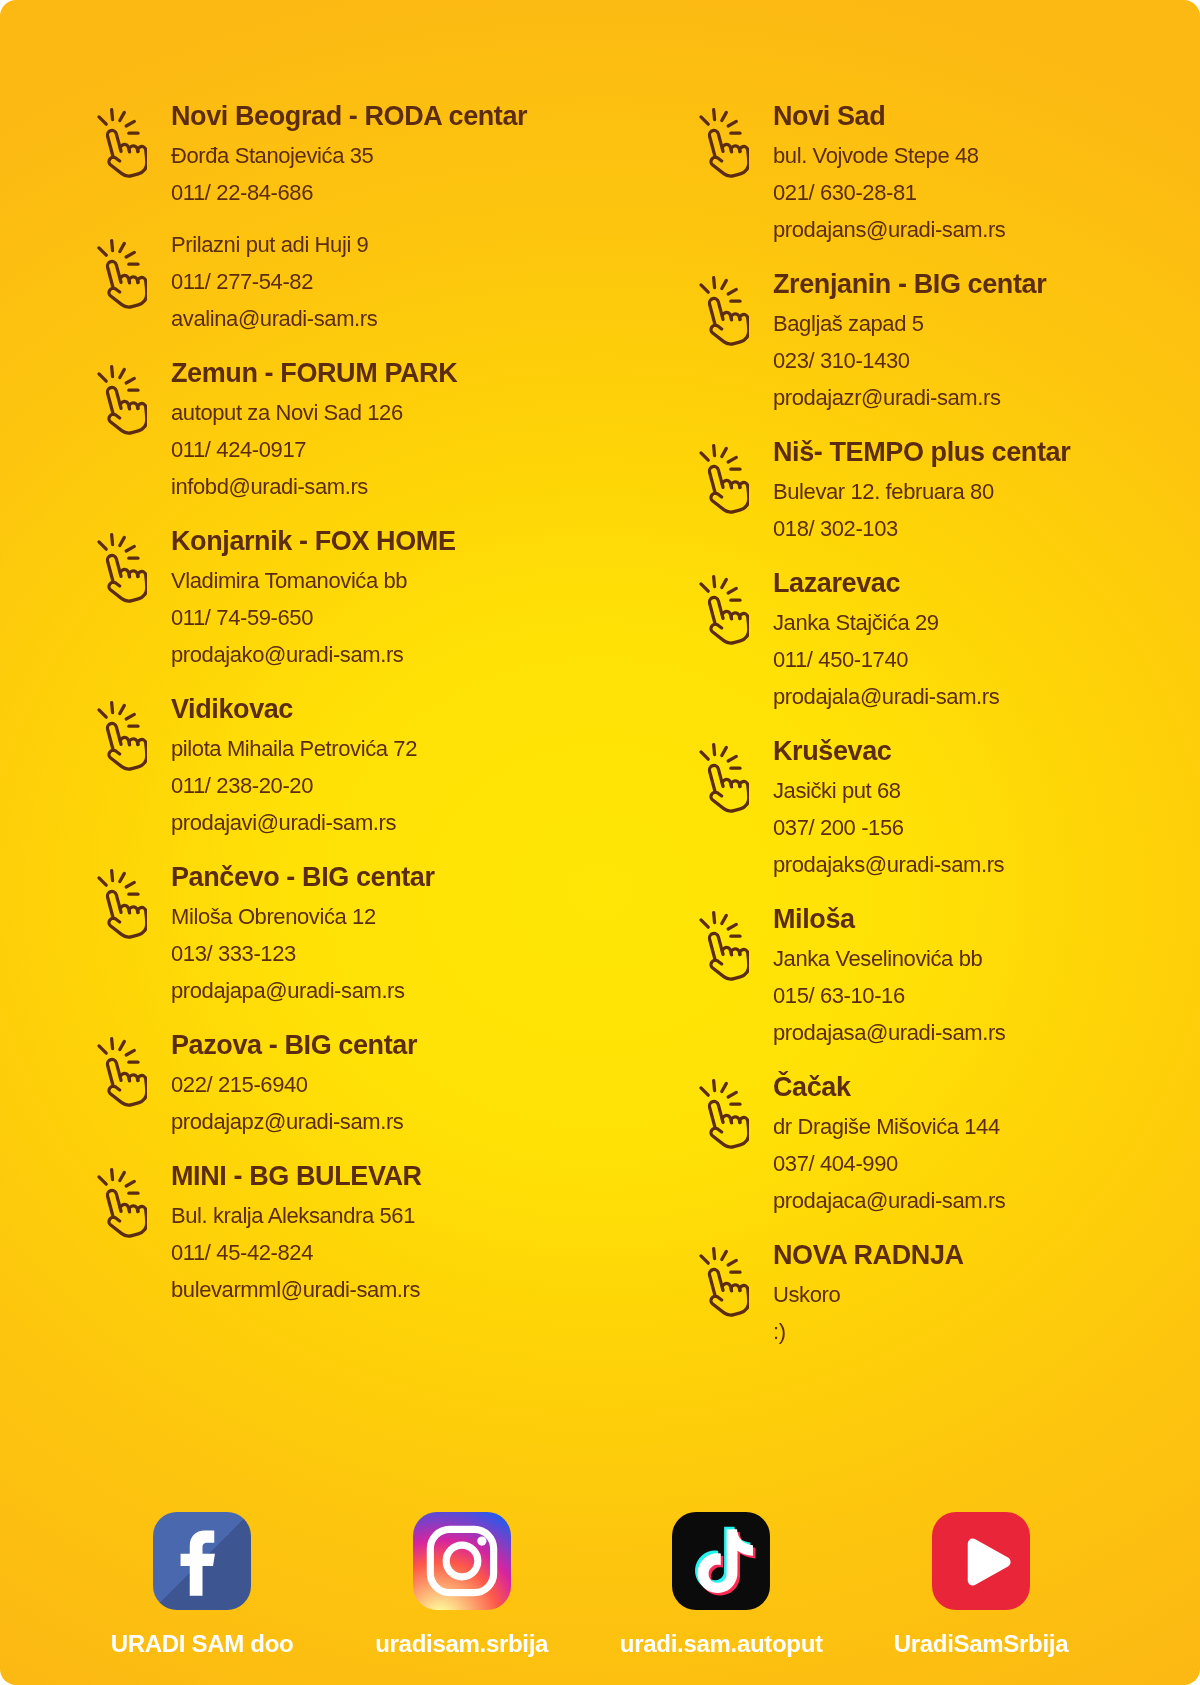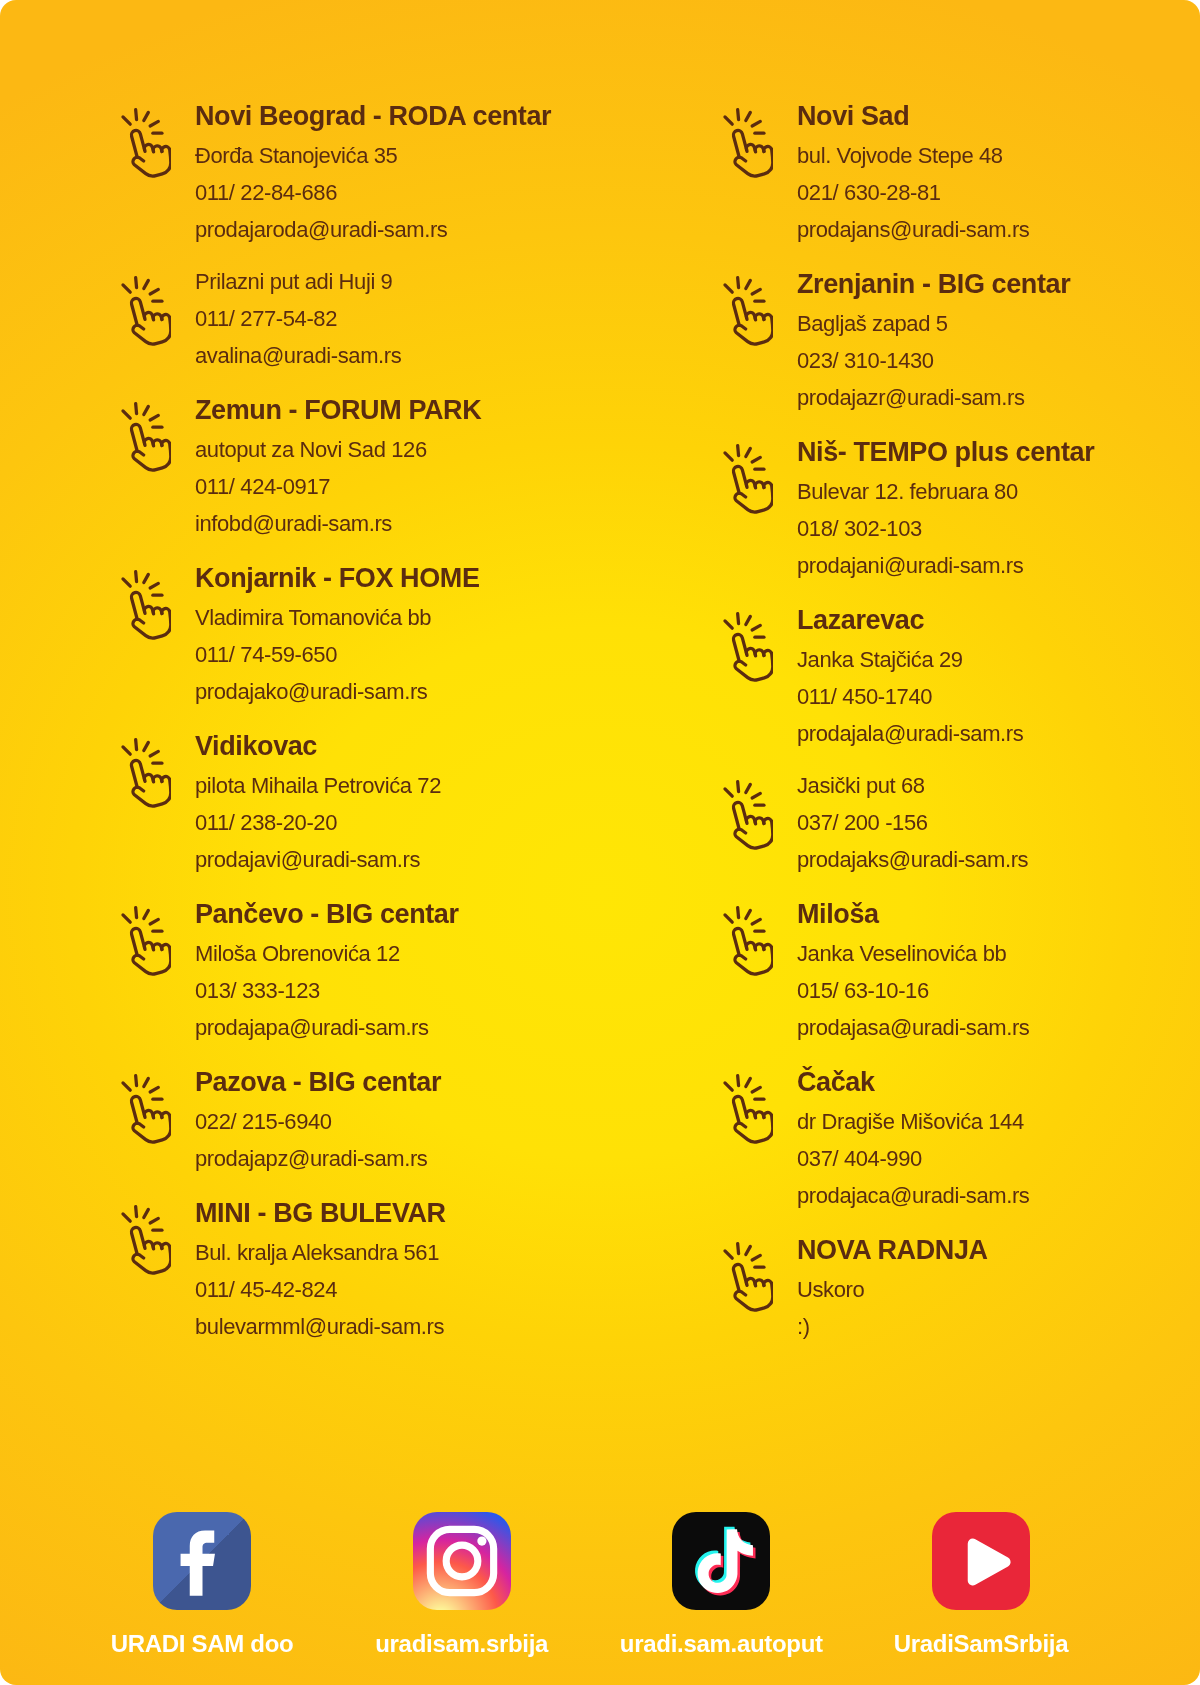--- a/index.html
+++ b/index.html
@@ -10,21 +10,21 @@
     border-radius:16px;
     overflow:hidden;
     background: radial-gradient(92% 56% at 50% 53%,
       #ffe605 0%, #ffe106 28%, #fed307 48%, #fdc60e 70%, #fcb813 100%);
     font-family:"Liberation Sans", sans-serif;
     color:#5b2c10;
   }
   .columns {
     display:grid;
     grid-template-columns:602px 1fr;
-    padding:95px 16px 0 113px;
+    padding:95px 16px 0 89px;
   }
   .entry { display:flex; margin-bottom:15px; }
   .icon-wrap { flex:0 0 58px; height:84px; margin:8px 24px 0 0; }
   .icon-wrap svg { width:58px; height:84px; display:block; }
   .entry-text { min-width:0; letter-spacing:-0.4px; }
   .store-name  { font-size:27px; font-weight:700; line-height:42px; white-space:nowrap; }
   .store-line  { font-size:22px; font-weight:400; line-height:37px; white-space:nowrap; }
   .footer {
     position:absolute; top:1512px; left:0; right:0;
     display:flex; justify-content:space-between;
@@ -79,21 +79,20 @@
       <div class="entry">
         <span class="icon-wrap">
             <svg>
               <use href="#click-hand"></use>
             </svg>
           </span>
         <div class="entry-text">
           <div class="store-name">Novi Beograd - RODA centar</div>
           <div class="store-line">Đorđa Stanojevića 35</div>
           <div class="store-line">011/ 22-84-686</div>
-          <div class="store-line">prodajaroda@uradi-sam.rs</div>
         </div>
       </div>
 
       <div class="entry">
         <span class="icon-wrap">
             <svg>
               <use href="#click-hand"></use>
             </svg>
           </span>
         <div class="entry-text">
@@ -221,21 +220,20 @@
       <div class="entry">
         <span class="icon-wrap">
             <svg>
               <use href="#click-hand"></use>
             </svg>
           </span>
         <div class="entry-text">
           <div class="store-name">Niš- TEMPO plus centar</div>
           <div class="store-line">Bulevar 12. februara 80</div>
           <div class="store-line">018/ 302-103</div>
-          <div class="store-line">prodajani@uradi-sam.rs</div>
         </div>
       </div>
 
       <div class="entry">
         <span class="icon-wrap">
             <svg>
               <use href="#click-hand"></use>
             </svg>
           </span>
         <div class="entry-text">
@@ -246,20 +244,21 @@
         </div>
       </div>
 
       <div class="entry">
         <span class="icon-wrap">
             <svg>
               <use href="#click-hand"></use>
             </svg>
           </span>
         <div class="entry-text">
+          <div class="store-name">Kruševac</div>
           <div class="store-line">Jasički put 68</div>
           <div class="store-line">037/ 200 -156</div>
           <div class="store-line">prodajaks@uradi-sam.rs</div>
         </div>
       </div>
 
       <div class="entry">
         <span class="icon-wrap">
             <svg>
               <use href="#click-hand"></use>

